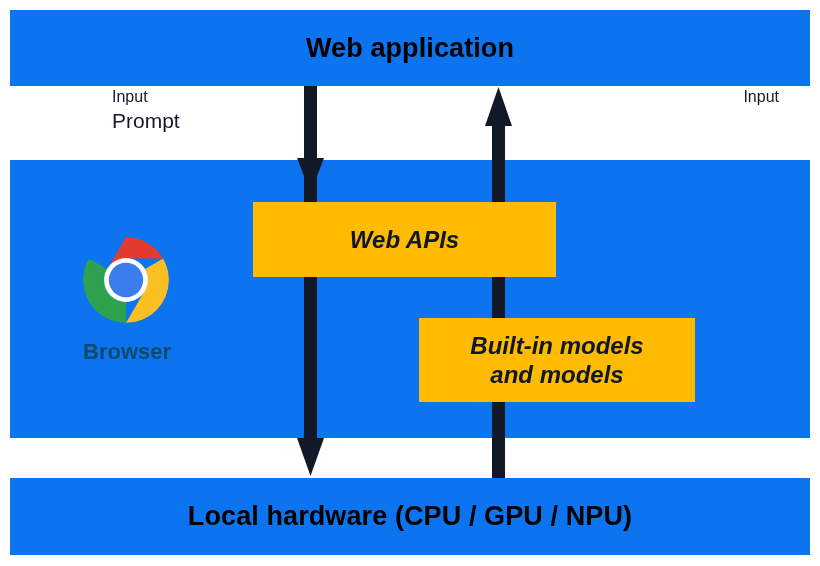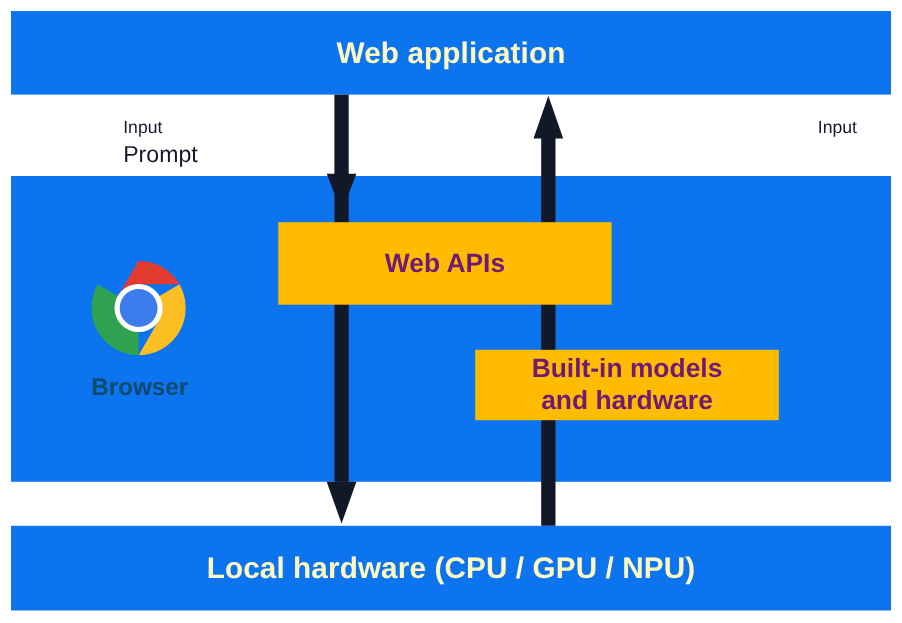--- a/index.html
+++ b/index.html
@@ -20,21 +20,21 @@
 
   
   .band {
     position: absolute;
     background: #0B74EE;
     display: flex;
     align-items: center;
     justify-content: center;
   }
   .band-label {
-    color: #fef9c3;
+    color: #000000;
     font-weight: bold;
     font-size: 27px;
     letter-spacing: 0.1px;
     white-space: nowrap;
   }
   #band-web-application {
     left: 10px;
     top: 10px;
     width: 800px;
     height: 76px;
@@ -50,21 +50,21 @@
     left: 10px;
     top: 478px;
     width: 800px;
     height: 77px;
     justify-content: center;
   }
 
   
   .io-block {
     position: absolute;
-    top: 108px;
+    top: 88px;
     color: #16192B;
     line-height: 1.18;
   }
   .io-kind {
     font-size: 16px;
     font-weight: normal;
   }
   .io-value {
     font-size: 21px;
     font-weight: normal;
@@ -114,36 +114,37 @@
   
   .api-box {
     position: absolute;
     background: #FFBB00;
     display: flex;
     align-items: center;
     justify-content: center;
     text-align: center;
   }
   .api-box-label {
-    color: #701a75;
+    color: #0f172a;
     font-weight: bold;
     font-size: 24px;
     line-height: 1.22;
+    font-style: italic;
   }
   #box-web-apis {
     left: 253px;
     top: 202px;
     width: 303px;
     height: 75px;
   }
   #box-builtin-models {
-    left: 432px;
+    left: 419px;
     top: 318px;
     width: 276px;
-    height: 64px;
+    height: 84px;
   }
 </style>
 </head>
 <body>
 
 <div id="diagram">
 
   <div class="band" id="band-web-application">
     <span class="band-label">Web application</span>
   </div>
@@ -197,21 +198,21 @@
     <span id="browser-label">Browser</span>
   </div>
 
   <div class="api-box" id="box-web-apis">
     <span class="api-box-label">Web APIs</span>
   </div>
 
   <div class="api-box" id="box-builtin-models">
     <span class="api-box-label">
       <span>Built-in models</span><br>
-      <span>and hardware</span>
+      <span>and models</span>
     </span>
   </div>
 
   <div class="band" id="band-local-hardware">
     <span class="band-label">Local hardware (CPU / GPU / NPU)</span>
   </div>
 
 </div>
 
 </body></html>

